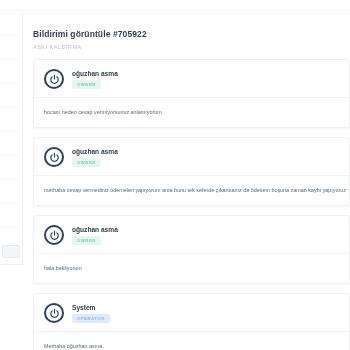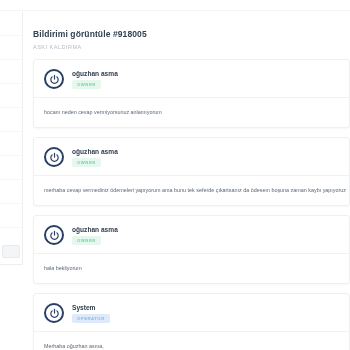--- a/index.html
+++ b/index.html
@@ -169,21 +169,21 @@
   <div class="left-row"></div>
   <div class="left-row"></div>
   <div class="left-row"></div>
   <div class="left-row"></div>
   <div class="left-chip"></div>
 </div>
 
 <div class="main">
 
   <div class="page-head">
-    <div class="page-title">Bildirimi görüntüle #918005</div>
+    <div class="page-title">Bildirimi görüntüle #705922</div>
     <div class="page-subtitle">ASKI KALDIRMA</div>
   </div>
 
   <div class="thread">
 
     <div class="card">
       <div class="card-head">
         <div class="avatar">
           <span>
             <svg width="11" height="11" viewBox="0 0 24 24" fill="none" stroke="#2a3f66" stroke-width="2.6" stroke-linecap="round">

